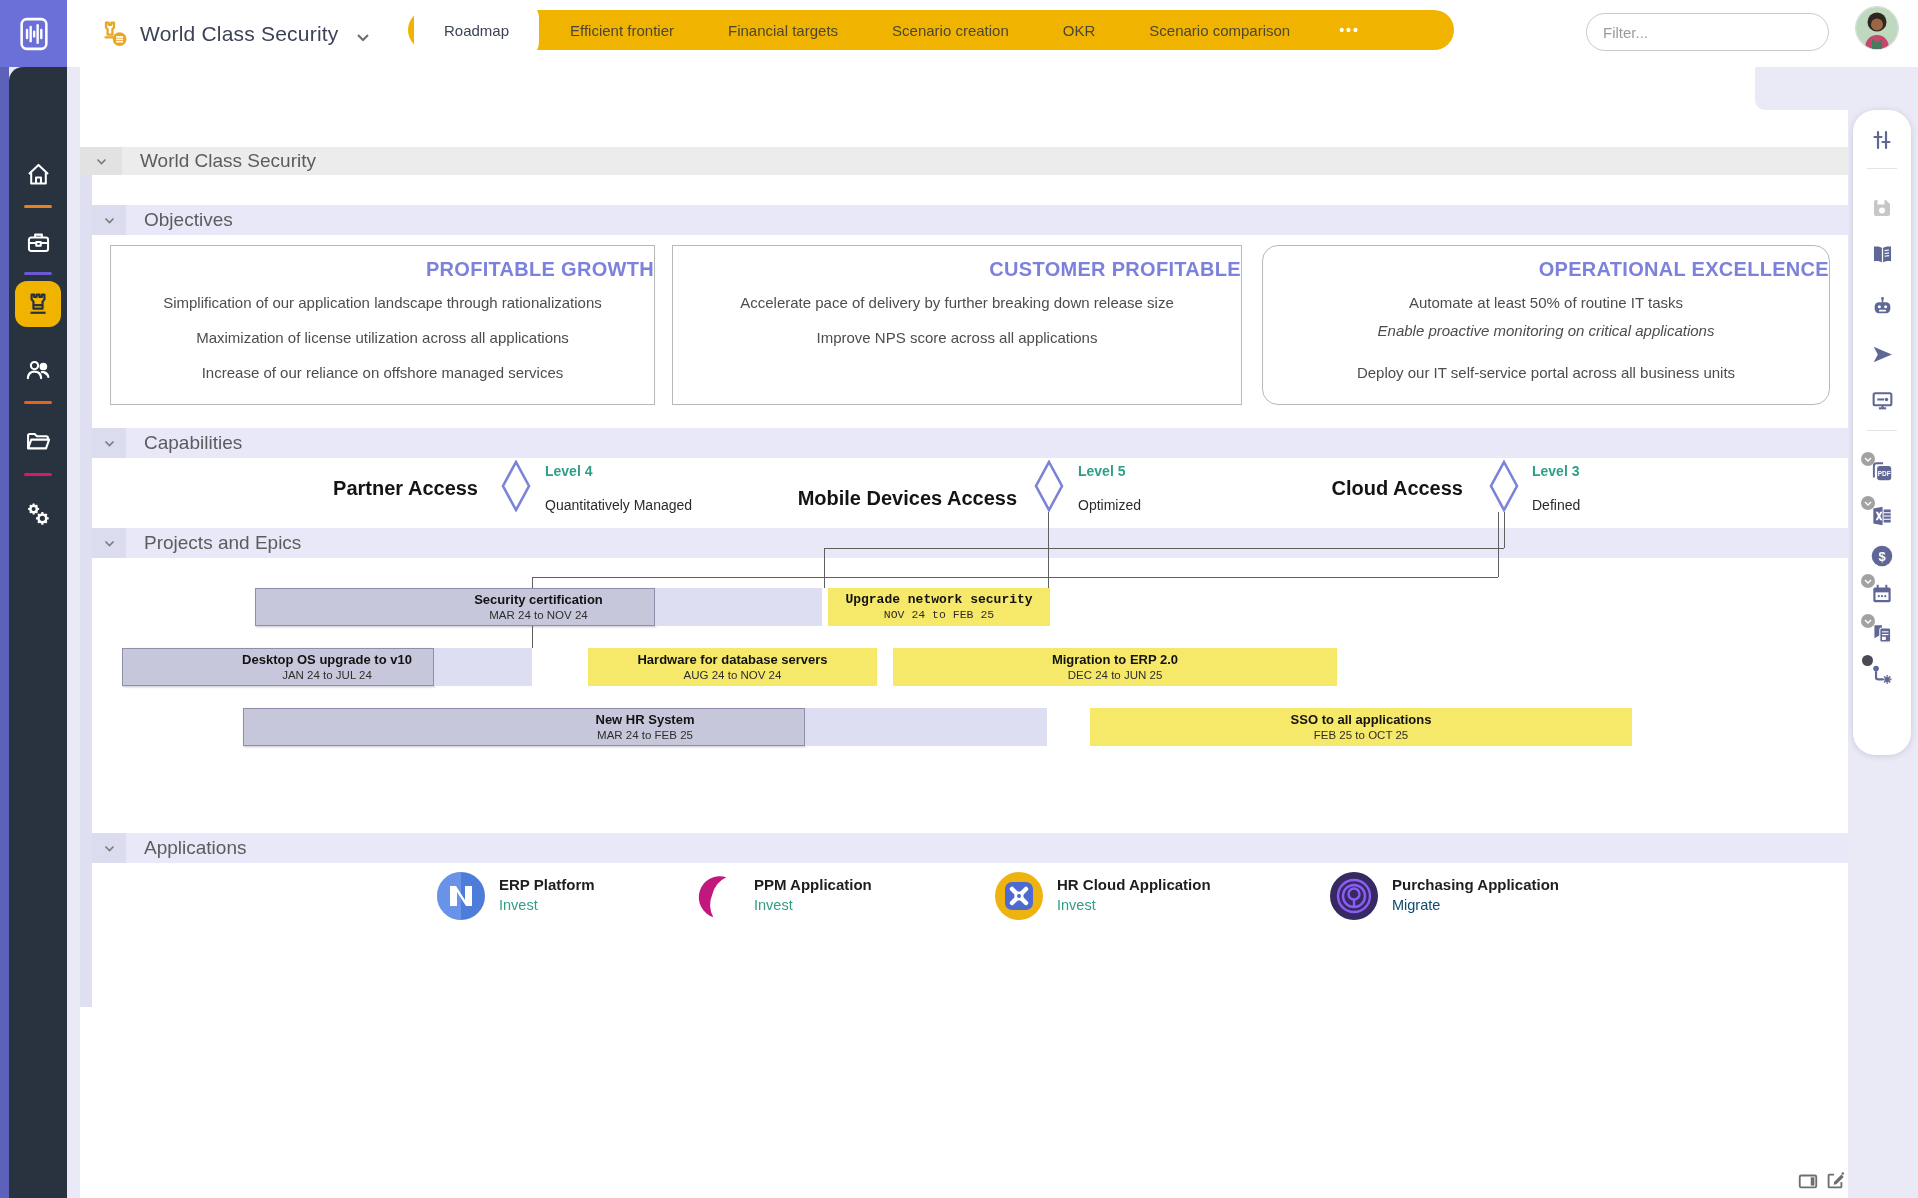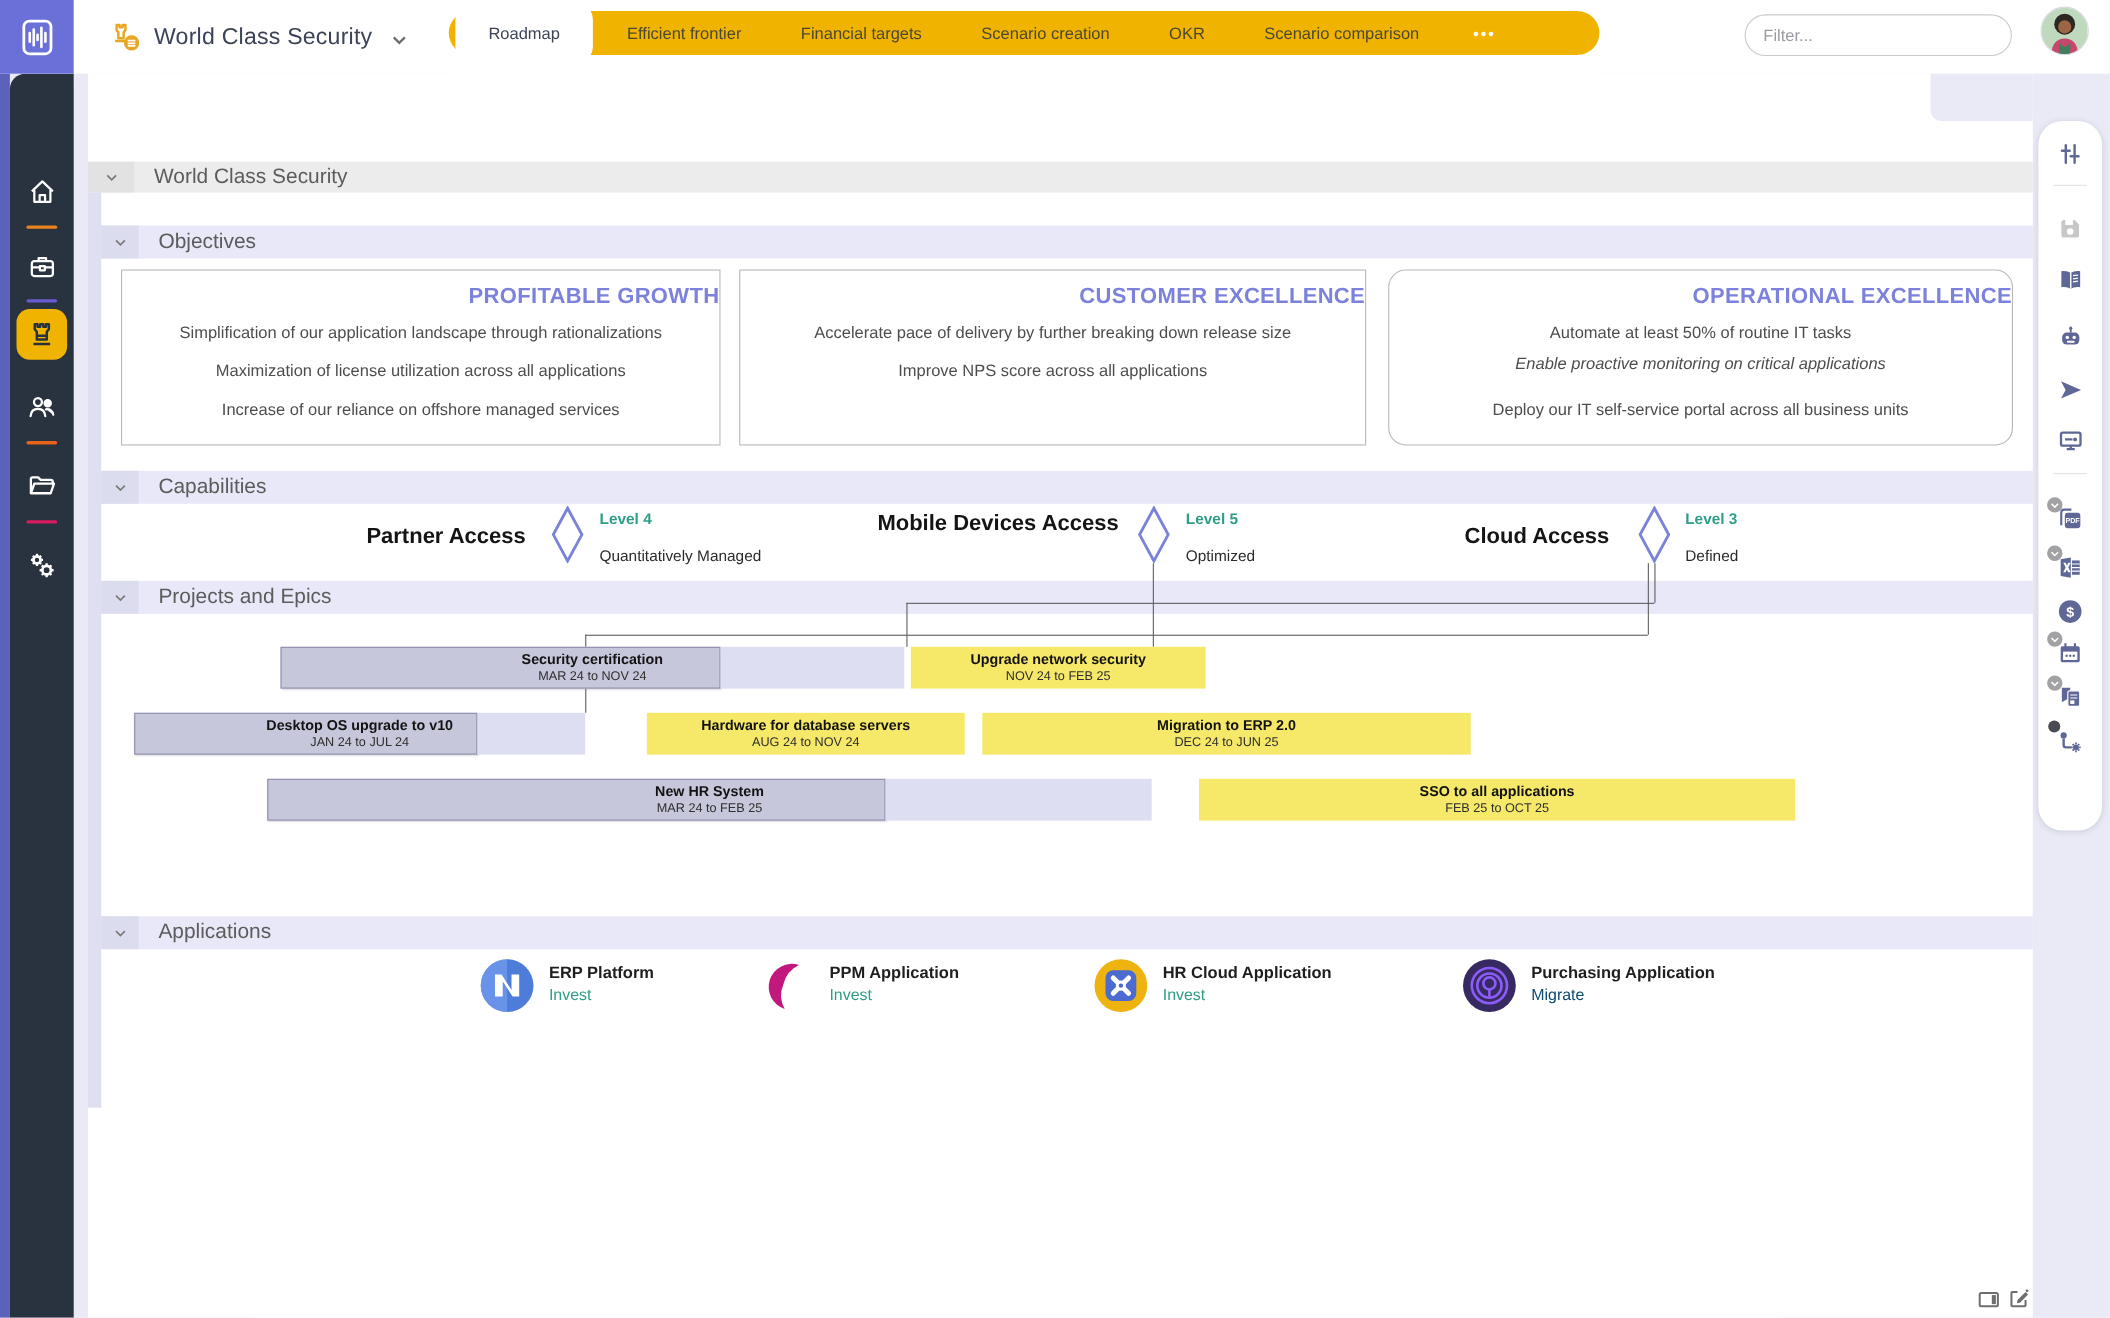--- a/index.html
+++ b/index.html
@@ -224,21 +224,21 @@
     <div class="band-title">Objectives</div>
   </div>
 
   <div class="card" style="left:30px;top:178px;width:545px;height:160px;">
     <h3>PROFITABLE GROWTH</h3>
     <div class="cline" style="top:48px;">Simplification of our application landscape through rationalizations</div>
     <div class="cline" style="top:83px;">Maximization of license utilization across all applications</div>
     <div class="cline" style="top:118px;">Increase of our reliance on offshore managed services</div>
   </div>
   <div class="card" style="left:592px;top:178px;width:570px;height:160px;">
-    <h3>CUSTOMER EXCELLENCE</h3>
+    <h3>CUSTOMER PROFITABLE</h3>
     <div class="cline" style="top:48px;">Accelerate pace of delivery by further breaking down release size</div>
     <div class="cline" style="top:83px;">Improve NPS score across all applications</div>
   </div>
   <div class="card" style="left:1182px;top:178px;width:568px;height:160px;border-radius:16px;">
     <h3>OPERATIONAL EXCELLENCE</h3>
     <div class="cline" style="top:48px;">Automate at least 50% of routine IT tasks</div>
     <div class="cline" style="top:76px;font-style:italic;">Enable proactive monitoring on critical applications</div>
     <div class="cline" style="top:118px;">Deploy our IT self-service portal across all business units</div>
   </div>
 
@@ -253,21 +253,21 @@
 
   <div class="cap-label" style="left:178px;top:410px;">Partner Access</div>
   <div class="abs" style="left:421px;top:393px;">
     <svg width="30" height="52" viewBox="0 0 30 52">
         <polygon points="15,2 28,26 15,50 2,26" fill="#fff" stroke="#7B83D9" stroke-width="2.6"></polygon>
       </svg>
   </div>
   <div class="cap-level" style="left:465px;top:396px;">Level 4</div>
   <div class="cap-mat" style="left:465px;top:430px;">Quantitatively Managed</div>
 
-  <div class="cap-label" style="left:717px;top:398px;">Mobile Devices Access</div>
+  <div class="cap-label" style="left:717px;top:420px;">Mobile Devices Access</div>
   <div class="abs" style="left:954px;top:393px;">
     <svg width="30" height="52" viewBox="0 0 30 52">
         <polygon points="15,2 28,26 15,50 2,26" fill="#fff" stroke="#7B83D9" stroke-width="2.6"></polygon>
       </svg>
   </div>
   <div class="cap-level" style="left:998px;top:396px;">Level 5</div>
   <div class="cap-mat" style="left:998px;top:430px;">Optimized</div>
 
   <div class="cap-label" style="left:1163px;top:410px;">Cloud Access</div>
   <div class="abs" style="left:1409px;top:393px;">
@@ -297,21 +297,21 @@
   <div class="conn v" style="left:452px;top:559px;height:22px;"></div>
 
   <div class="bar" style="left:175px;top:521px;width:567px;">
     <div class="seg seg-gray" style="left:0;width:400px;"></div>
     <div class="seg seg-tail" style="left:400px;right:0;"></div>
     <div class="bartxt">
         <span class="bar-name">Security certification</span>
         <span class="bar-dates">MAR 24 to NOV 24</span>
       </div>
   </div>
-  <div class="bar" style="left:748px;top:521px;width:268px;">
+  <div class="bar" style="left:748px;top:521px;width:222px;font-family:Liberation Mono, monospace;">
     <div class="seg seg-yellow" style="left:0;right:0;"></div>
     <div class="bartxt">
         <span class="bar-name">Upgrade network security</span>
         <span class="bar-dates">NOV 24 to FEB 25</span>
       </div>
   </div>
 
   <div class="bar" style="left:42px;top:581px;width:410px;">
     <div class="seg seg-gray" style="left:0;width:312px;"></div>
     <div class="seg seg-tail" style="left:312px;right:0;"></div>

